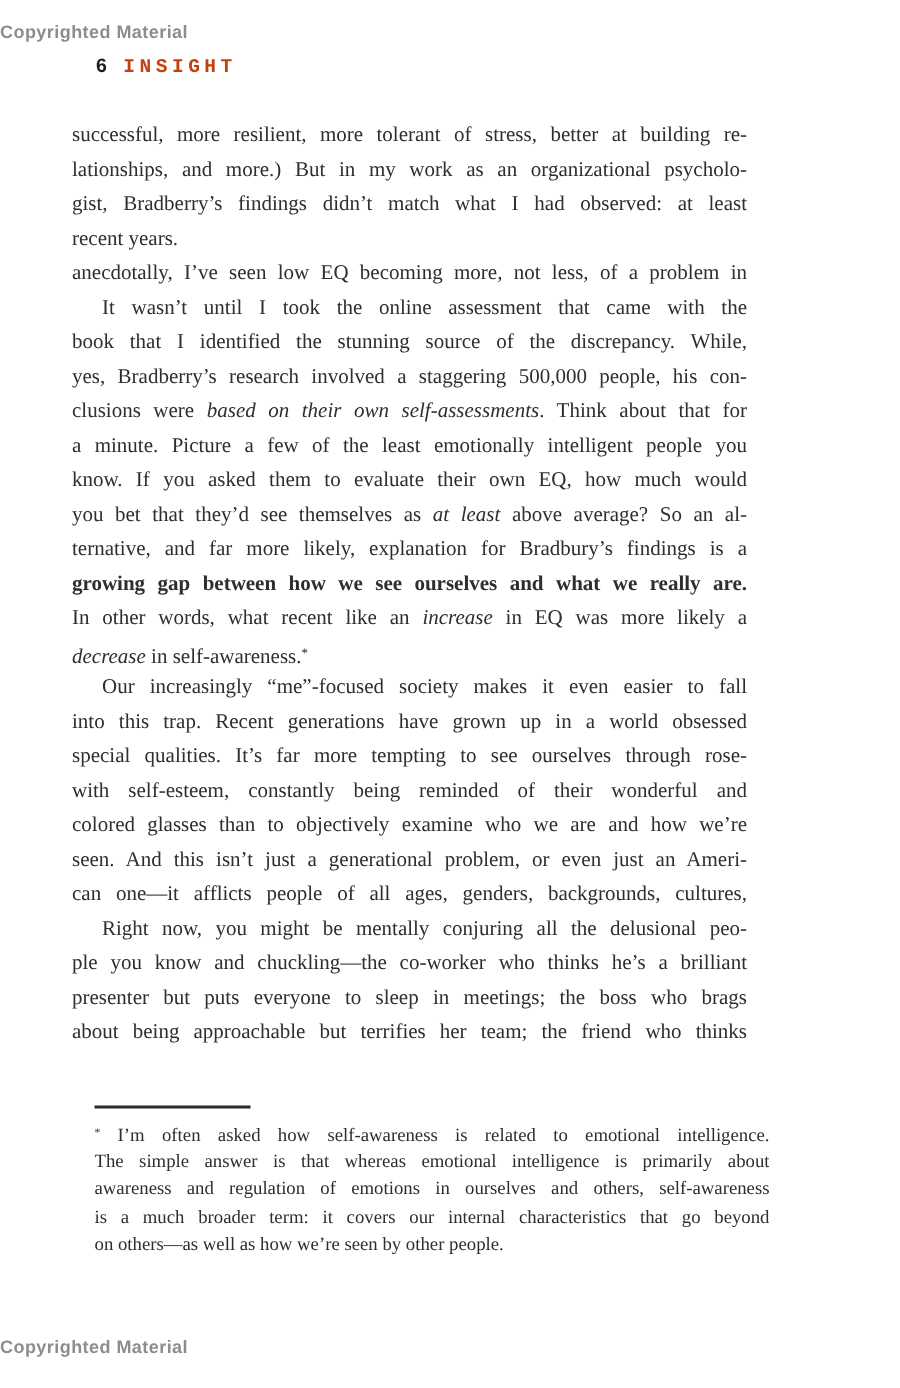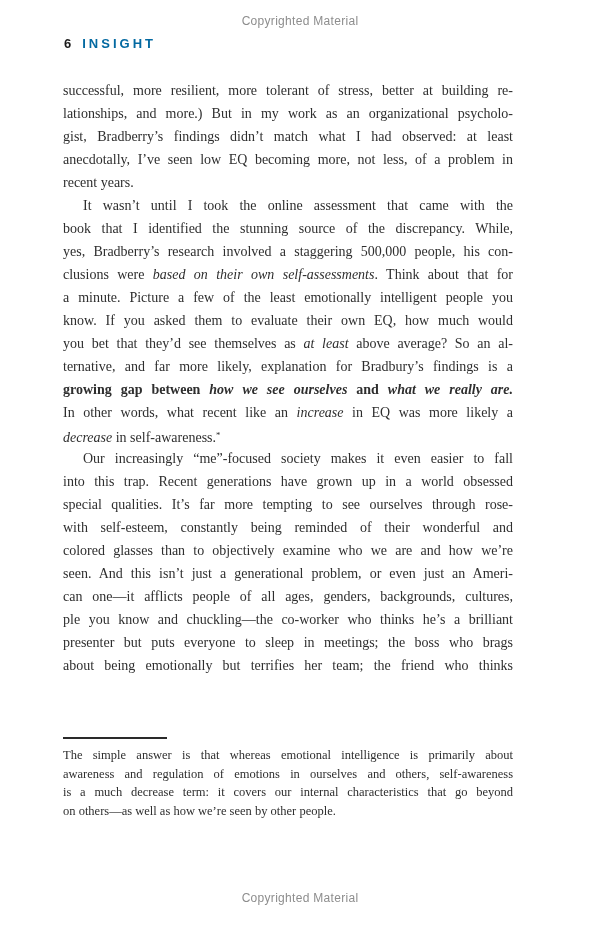--- a/index.html
+++ b/index.html
@@ -10,23 +10,23 @@
     height: 925px;
     background: #ffffff;
     overflow: hidden;
     font-family: "Liberation Serif", "DejaVu Serif", serif;
     color: #2e2e2e;
   }
   .watermark {
     position: absolute;
     left: 0;
     width: 100%;
-    text-align: center;
+    text-align: left;
     font-family: "Liberation Sans", "DejaVu Sans", sans-serif;
-    font-weight: 400;
+    font-weight: 700;
     font-size: 12px;
     letter-spacing: 0.3px;
     color: #8d8d8d;
   }
   .watermark.top { top: 14px; }
   .watermark.bottom { top: 891px; }
   .header {
     position: absolute;
     top: 36px;
     left: 64px;
@@ -36,42 +36,43 @@
     align-items: baseline;
   }
   .page-num {
     font-weight: 700;
     color: #1c1c1c;
     margin-right: 11px;
   }
   .book-title {
     font-weight: 600;
     letter-spacing: 3px;
-    color: #0369a1;
+    color: #c2410c;
+    font-family: Liberation Mono, monospace;
   }
   .body-text {
     position: absolute;
     top: 79px;
-    left: 63px;
+    left: 48px;
     width: 450px;
     font-size: 14px;
   }
   .body-text .line {
     line-height: 23px;
     height: 23px;
     text-align: justify;
     text-align-last: justify;
     white-space: normal;
     overflow: hidden;
   }
   .line.last { text-align-last: left; }
   .line.indent { text-indent: 20px; }
   .s-i { font-style: italic; }
   .s-b { font-weight: bold; font-family: Liberation Serif, serif; }
-  .s-bi { font-weight: bold; font-style: italic; }
+  .s-bi { font-weight: bold; }
   .s-sup { font-size: 0.62em; vertical-align: 0.5em; }
   .footnote-rule {
     position: absolute;
     top: 737px;
     left: 63px;
     width: 104px;
     height: 2px;
     background: #2a2a2a;
   }
   .footnote {
@@ -100,22 +101,22 @@
   <div class="header">
     <span class="page-num">6</span>
     <span class="book-title">INSIGHT</span>
   </div>
 
   <div class="body-text">
     <div class="para">
         <div class="line"><span class="">successful, more resilient, more tolerant of stress, better at building re-</span></div>
         <div class="line"><span class="">lationships, and more.) But in my work as an organizational psycholo-</span></div>
         <div class="line"><span class="">gist, Bradberry’s findings didn’t match what I had observed: at least</span></div>
+        <div class="line last"><span class="">recent years.</span></div>
         <div class="line"><span class="">anecdotally, I’ve seen low EQ becoming more, not less, of a problem in</span></div>
-        <div class="line last"><span class="">recent years.</span></div>
       </div>
     <div class="para">
         <div class="line indent"><span class="">It wasn’t until I took the online assessment that came with the</span></div>
         <div class="line"><span class="">book that I identified the stunning source of the discrepancy. While,</span></div>
         <div class="line"><span class="">yes, Bradberry’s research involved a staggering 500,000 people, his con-</span></div>
         <div class="line"><span class="">clusions were </span><span class="s-i">based on their own self-assessments</span><span class="">. Think about that for</span></div>
         <div class="line"><span class="">a minute. Picture a few of the least emotionally intelligent people you</span></div>
         <div class="line"><span class="">know. If you asked them to evaluate their own EQ, how much would</span></div>
         <div class="line"><span class="">you bet that they’d see themselves as </span><span class="s-i">at least</span><span class=""> above average? So an al-</span></div>
         <div class="line"><span class="">ternative, and far more likely, explanation for Bradbury’s findings is a</span></div>
@@ -126,30 +127,32 @@
     <div class="para">
         <div class="line indent"><span class="">Our increasingly “me”-focused society makes it even easier to fall</span></div>
         <div class="line"><span class="">into this trap. Recent generations have grown up in a world obsessed</span></div>
         <div class="line"><span class="">special qualities. It’s far more tempting to see ourselves through rose-</span></div>
         <div class="line"><span class="">with self-esteem, constantly being reminded of their wonderful and</span></div>
         <div class="line"><span class="">colored glasses than to objectively examine who we are and how we’re</span></div>
         <div class="line"><span class="">seen. And this isn’t just a generational problem, or even just an Ameri-</span></div>
         <div class="line"><span class="">can one—it afflicts people of all ages, genders, backgrounds, cultures,</span></div>
       </div>
     <div class="para">
+        <div class="line indent"><span class="">Right now, you might be mentally conjuring all the delusional peo-</span></div>
         <div class="line"><span class="">ple you know and chuckling—the co-worker who thinks he’s a brilliant</span></div>
         <div class="line"><span class="">presenter but puts everyone to sleep in meetings; the boss who brags</span></div>
-        <div class="line"><span class="">about being emotionally but terrifies her team; the friend who thinks</span></div>
+        <div class="line"><span class="">about being approachable but terrifies her team; the friend who thinks</span></div>
       </div>
   </div>
 
   <div class="footnote-rule"></div>
 
   <div class="footnote">
+      <div class="line"><span class="s-sup">*</span><span class=""> I’m often asked how self-awareness is related to emotional intelligence.</span></div>
       <div class="line"><span class="">The simple answer is that whereas emotional intelligence is primarily about</span></div>
       <div class="line"><span class="">awareness and regulation of emotions in ourselves and others, self-awareness</span></div>
-      <div class="line"><span class="">is a much decrease term: it covers our internal characteristics that go beyond</span></div>
+      <div class="line"><span class="">is a much broader term: it covers our internal characteristics that go beyond</span></div>
       <div class="line last"><span class="">on others—as well as how we’re seen by other people.</span></div>
     </div>
 
   <div class="watermark bottom">Copyrighted Material</div>
 
 </div>
 
 </body></html>

